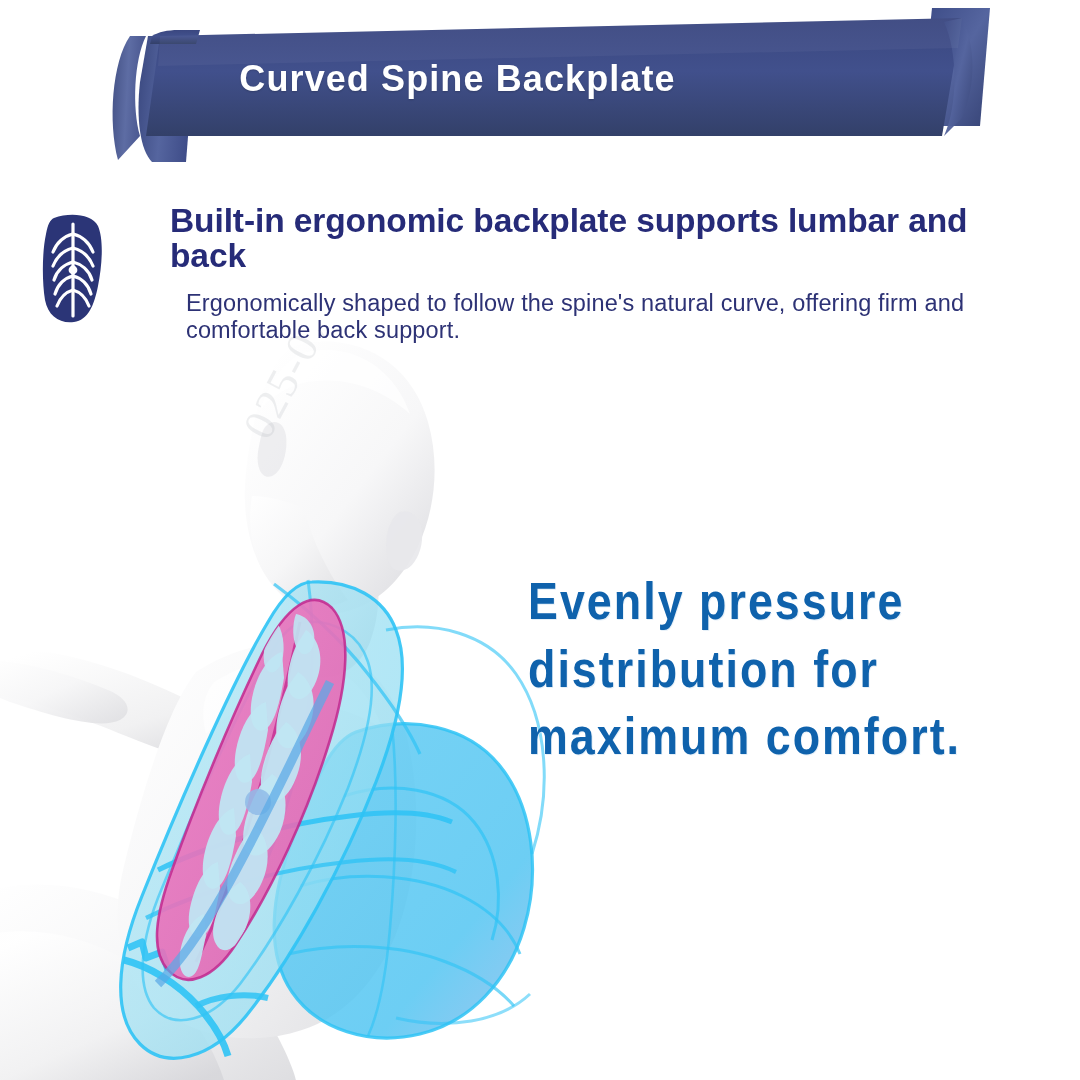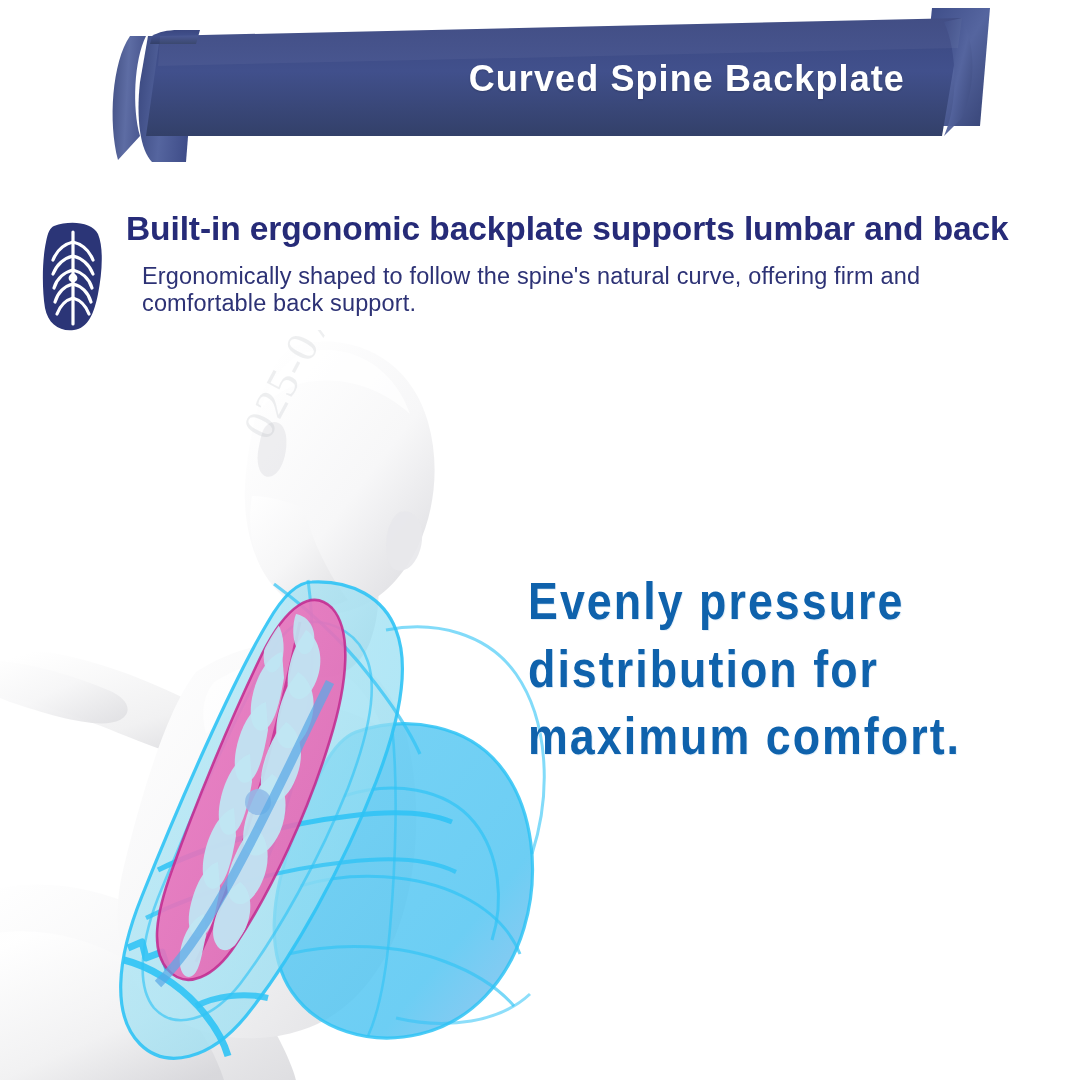--- a/index.html
+++ b/index.html
@@ -23,40 +23,41 @@
     top: 0px;
     width: 1080px;
     height: 175px;
   }
   #banner-svg { display: block; }
   #banner-title {
     position: absolute;
     left: 0;
     top: 58px;
     width: 905px;
-    text-align: right;
+    text-align: center;
     padding-left: 10px;
     box-sizing: border-box;
     color: #ffffff;
     font-size: 36px;
     font-weight: bold;
     letter-spacing: 1.1px;
     font-family: "Liberation Sans", sans-serif;
     text-shadow: 0 1px 2px rgba(0,0,0,0.18);
     white-space: nowrap;
   }
 
   
   #feature {
     position: absolute;
     left: 40px;
-    top: 212px;
+    top: 204px;
     width: 1010px;
     display: flex;
     align-items: flex-start;
+    gap: 44px;
   }
   #feature-icon {
     flex: 0 0 auto;
     width: 66px;
     height: 112px;
     margin-top: 8px;
     margin-right: 20px;
   }
   #feature-text { flex: 1 1 auto; }
   #feature-heading {

